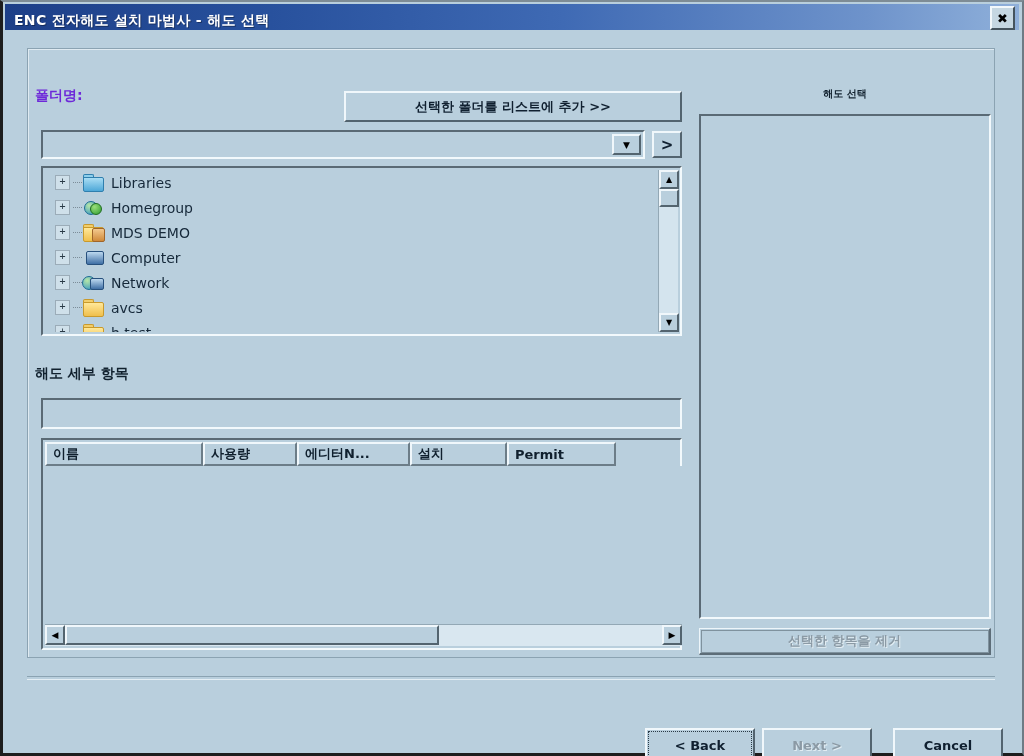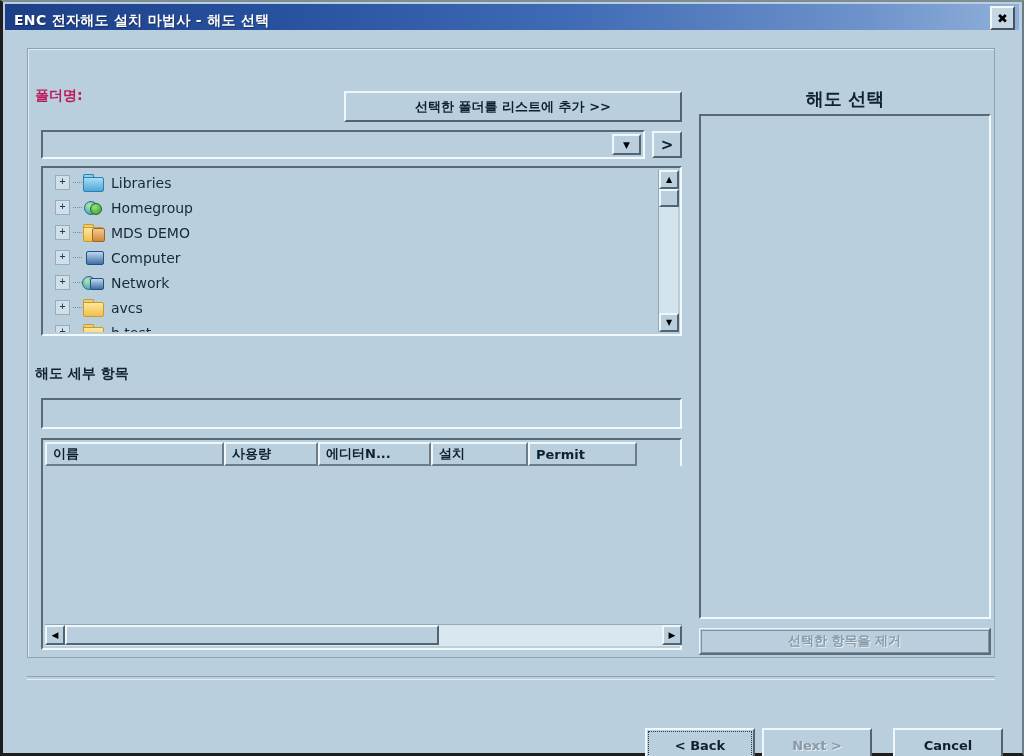--- a/index.html
+++ b/index.html
@@ -130,21 +130,21 @@
     border-left: 2px solid #5a6a75;
     border-right: 2px solid #f2f9fc;
     border-bottom: 2px solid #f2f9fc;
     box-sizing: border-box;
     position: absolute;
   }
 
   
   #lbl-folder {
     position: absolute; left: 30px; top: 57px;
-    font-size: 14px; font-weight: bold; color: #be185d;
+    font-size: 14px; font-weight: bold; color: #6d28d9;
     white-space: nowrap;
   }
   #btn-add-folder { left: 339px; top: 61px; width: 338px; height: 31px; }
 
   #combo-wrap { left: 36px; top: 100px; width: 604px; height: 29px; }
   #combo-input {
     position: absolute; left: 2px; top: 2px;
     width: 563px; height: 21px;
     font-size: 13px; color: #11212e;
     display: flex; align-items: center; padding-left: 4px;
@@ -304,21 +304,21 @@
     border-right:2px solid #53646f; border-bottom:2px solid #53646f; box-sizing:border-box;
     display:flex; align-items:center; justify-content:center; font-size:9px; color:#000;}
   #hsb-thumb { position:absolute; left:20px; top:0; width:374px; height:20px;
     background:#b9cfdd; border-top:2px solid #f0f7fb; border-left:2px solid #f0f7fb;
     border-right:2px solid #53646f; border-bottom:2px solid #53646f; box-sizing:border-box;}
 
   
   #lbl-chart-select {
     position: absolute; left: 690px; top: 57px;
     width: 300px; text-align: center;
-    font-size: 18px; font-weight: bold; color: #11212e;
+    font-size: 10px; font-weight: bold; color: #11212e;
   }
   #chart-listbox { left: 694px; top: 84px; width: 292px; height: 505px; }
   #btn-remove { left: 694px; top: 598px; width: 292px; height: 27px; }
 
   
   #btn-back { left: 640px; top: 698px; width: 110px; height: 34px; }
   #btn-next { left: 757px; top: 698px; width: 110px; height: 34px; }
   #btn-cancel { left: 888px; top: 698px; width: 110px; height: 34px; }
   #btn-back.focused {
     outline: 1px dotted #2a3a46;
@@ -433,21 +433,21 @@
       </div>
     </div>
 
     <div id="lbl-detail">해도 세부 항목</div>
 
 
     <div class="sunken" id="detail-field" placeholder=""></div>
 
     <div class="sunken" id="list-box">
       <div id="hdr-row">
-        <div class="hcell" style="width:179px">이름</div>
+        <div class="hcell" style="width:158px">이름</div>
         <div class="hcell" style="width:94px">사용량</div>
         <div class="hcell" style="width:113px">에디터N...</div>
         <div class="hcell" style="width:97px">설치</div>
         <div class="hcell" style="width:109px">Permit</div>
       </div>
 
       <div id="list-body"></div>
 
       <div id="hsb">
         <div id="hsb-left">◀</div>

